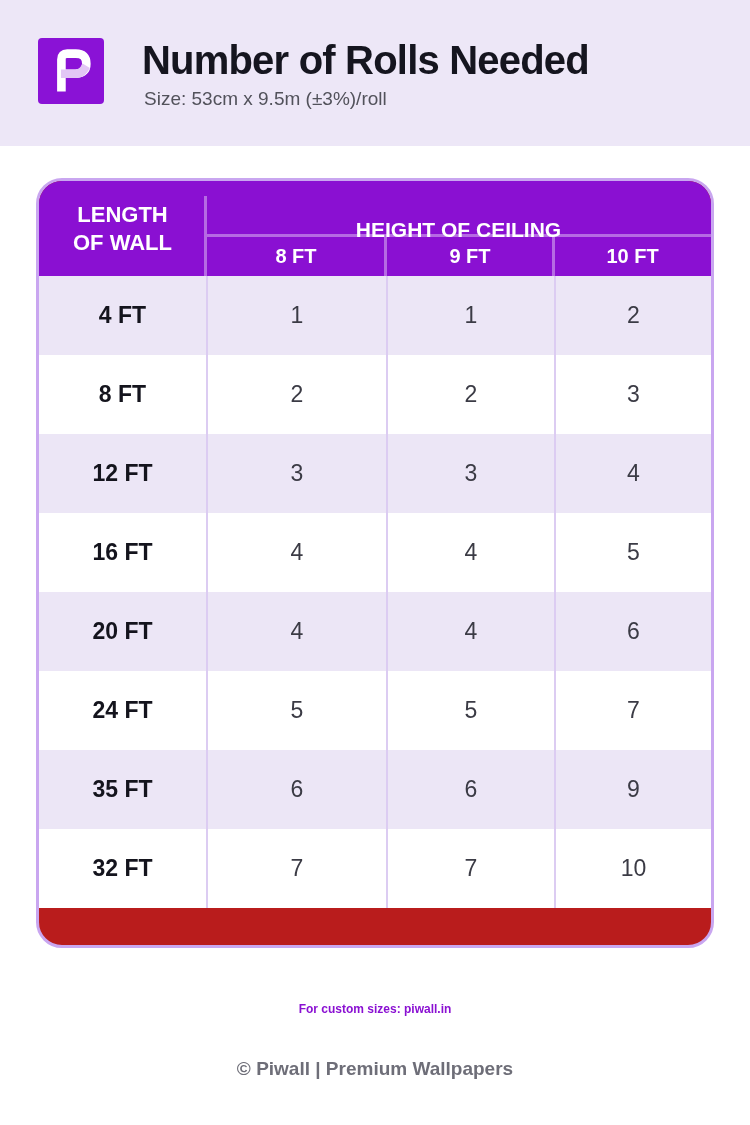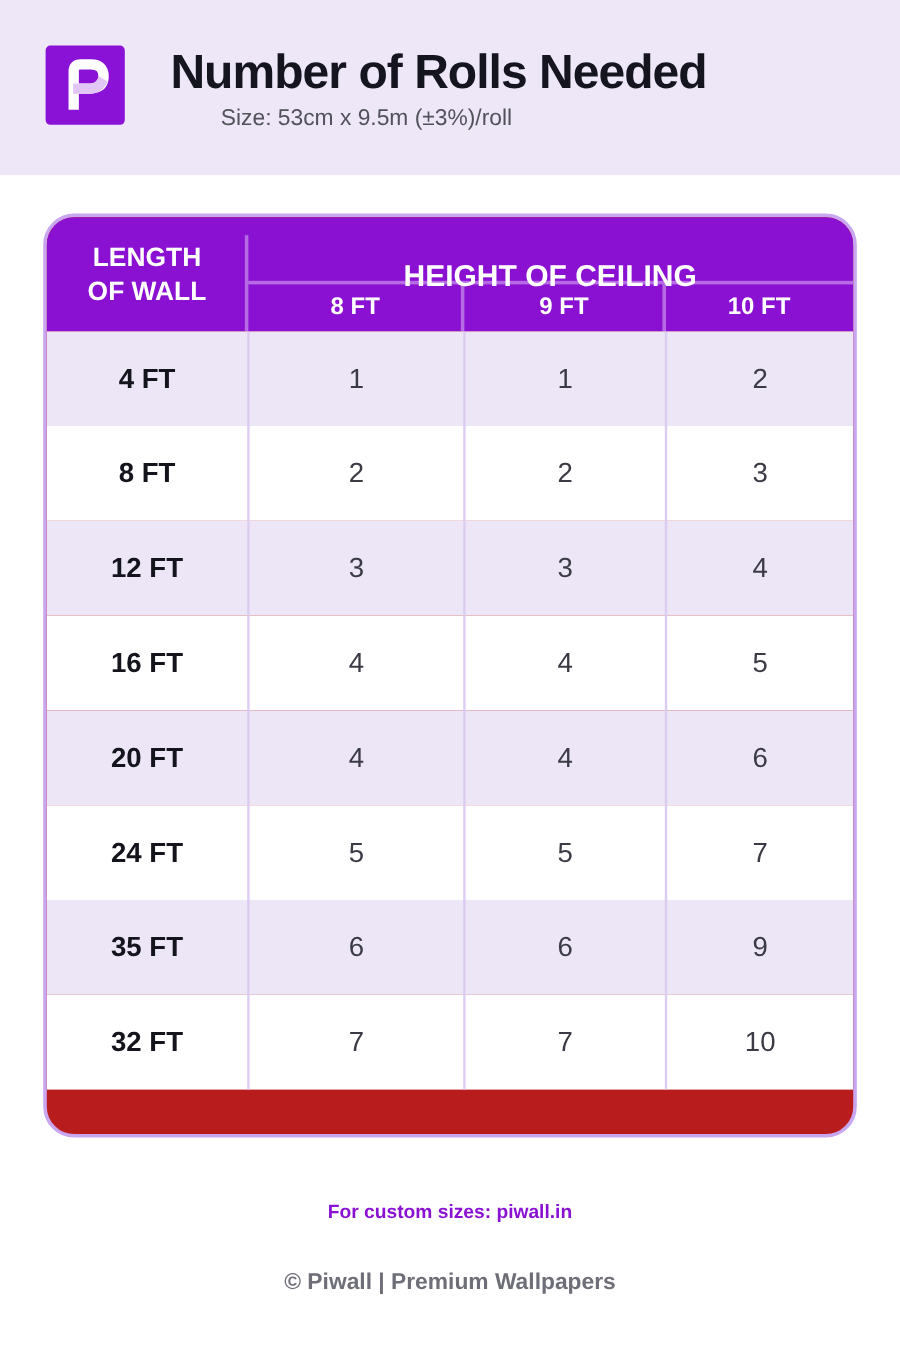--- a/index.html
+++ b/index.html
@@ -29,21 +29,20 @@
     position: absolute; left: 142px; top: 38px;
     font-size: 40px; font-weight: 800; letter-spacing: -0.8px;
     color: #15151F;
     white-space: nowrap;
   }
   .page-subtitle {
     position: absolute; left: 144px; top: 88px;
     font-size: 19px; font-weight: 400;
     color: #52525B;
     white-space: nowrap;
-    margin-left: 40px;
   }
 
   
   .card {
     position: absolute; left: 36px; top: 178px;
     width: 678px; height: 770px;
     background: #b91c1c;
     border: 3px solid #C9A6F0;
     border-radius: 26px;
     overflow: hidden;
@@ -59,21 +58,21 @@
   .corner-cell {
     grid-column: 1; grid-row: 1 / span 2;
     display: flex; flex-direction: column;
     align-items: center; justify-content: center;
     color: #FFFFFF; font-weight: 700; font-size: 22px; line-height: 28px;
     text-align: center;
   }
   .group-cell {
     grid-column: 2 / span 3; grid-row: 1;
     display: flex; align-items: center; justify-content: center;
-    color: #FFFFFF; font-weight: 700; font-size: 25px; margin-top: 43px;
+    color: #FFFFFF; font-weight: 700; font-size: 21px; margin-top: 43px;
   }
   .sub-cell {
     grid-row: 2;
     display: flex; align-items: center; justify-content: center;
     color: #FFFFFF; font-weight: 700; font-size: 20px;
   }
   .hdr-div { position: absolute; background: rgba(255,255,255,0.38); }
   .hdr-div.v1 { left: 165px; top: 15px; width: 3px; height: 80px; }
   .hdr-div.h1 { left: 168px; right: 0; top: 53px; height: 3px; }
   .hdr-div.v2 { left: 345px; top: 56px; width: 3px; height: 39px; }
@@ -91,21 +90,21 @@
     display: flex; align-items: center; justify-content: center;
     font-size: 23px; color: #3B3B45;
   }
   .tcell.rlabel { font-weight: 700; font-size: 23px; color: #14141D; }
   .tcell.val { border-left: 2px solid #DCCCF2; }
 
   
   .footer-link {
     position: absolute; left: 0; top: 1002px; width: 750px;
     text-align: center;
-    font-size: 16px; font-weight: 700; color: #8A10D2;
+    font-size: 12px; font-weight: 700; color: #8A10D2;
   }
   .copyright {
     position: absolute; left: 0; top: 1058px; width: 750px;
     text-align: center;
     font-size: 19px; font-weight: 700; color: #6E6E78;
   }
 </style>
 </head>
 <body>
 

